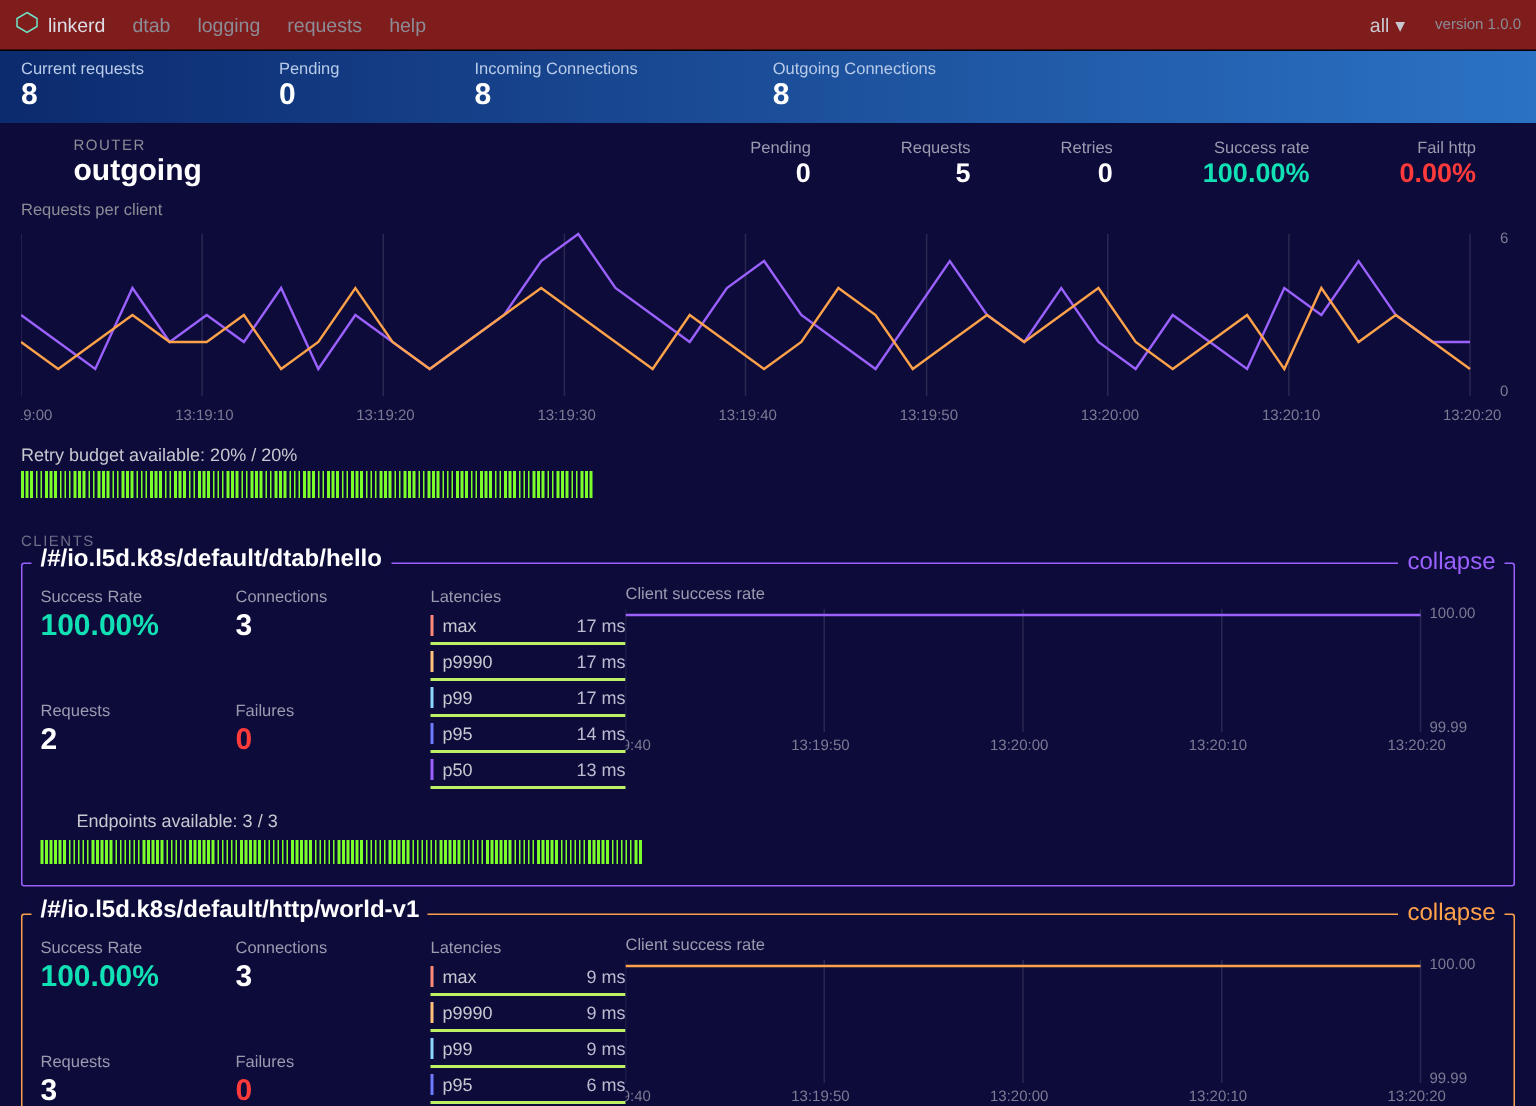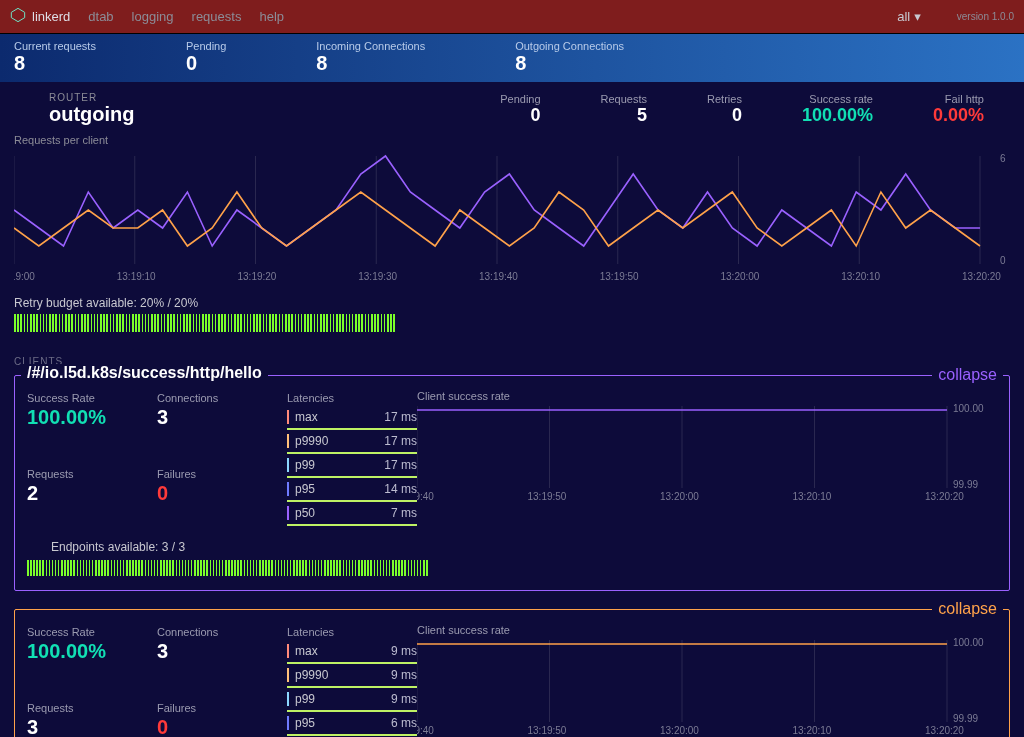--- a/index.html
+++ b/index.html
@@ -18,21 +18,21 @@
     align-items: center;
     padding: 0 10px;
     gap: 18px;
     border-bottom: 1px solid #000;
   }
   .logo { display:flex; align-items:center; gap:6px; color:#dedee6; font-weight:500;}
   .logo svg { width:16px; height:16px; }
   .nav-link { color:#8c8c97; cursor:pointer; }
   .nav-spacer { flex:1; }
   .nav-dropdown { color:#c8c8d0; display:flex; align-items:center; gap:4px; cursor:pointer;}
-  .version { color:#8c8c97; font-size:10px; margin-left:18px;}
+  .version { color:#8c8c97; font-size:10px; margin-left:2px;}
   
   .summary {
     height: 48px;
     background: linear-gradient(to right, #0c2a6e, #2b72c4);
     display:flex;
     padding: 6px 14px;
     gap: 90px;
   }
   .sum-item .label { color:#b8cbe9; font-size:11px; }
   .sum-item .val { color:#fff; font-size:20px; font-weight:600; line-height:1.1;}
@@ -345,21 +345,21 @@
     <span></span>
     <span></span>
     <span></span>
     <span></span>
     <span></span>
   </div>
 
 <div class="section-label">CLIENTS</div>
 <div id="clients-container">
     <div class="client-box purple">
-      <div class="headline">/#/io.l5d.k8s/success/http/hello</div>
+      <div class="headline">/#/io.l5d.k8s/default/dtab/hello</div>
       <div class="collapse">collapse</div>
       <div class="client-grid">
         <div style="grid-column: 1 / span 2; display: grid; grid-template-columns: 1fr 1fr; row-gap: 18px;">
           <div class="stat-cell success">
             <div class="label">Success Rate</div>
             <div class="val">100.00%</div>
           </div>
           <div class="stat-cell ">
             <div class="label">Connections</div>
             <div class="val">3</div>
@@ -391,21 +391,21 @@
             <div class="v">17 ms</div>
           </div>
           <div class="row">
             <div class="bar" style="background:#6f7bff"></div>
             <div class="n">p95</div>
             <div class="v">14 ms</div>
           </div>
           <div class="row">
             <div class="bar" style="background:#9a61ff"></div>
             <div class="n">p50</div>
-            <div class="v">7 ms</div>
+            <div class="v">13 ms</div>
           </div>
         </div>
         <div class="mini-chart"><div class="mini-chart-title">Client success rate</div><svg viewBox="0 0 580 110">
             <line x1="0" x2="0" y1="14" y2="96" class="grid-line"></line>
             <text x="-22" y="108" class="axis-label">13:19:40</text>
             <line x1="132.5" x2="132.5" y1="14" y2="96" class="grid-line"></line>
             <text x="110.5" y="108" class="axis-label">13:19:50</text>
             <line x1="265" x2="265" y1="14" y2="96" class="grid-line"></line>
             <text x="243" y="108" class="axis-label">13:20:00</text>
             <line x1="397.5" x2="397.5" y1="14" y2="96" class="grid-line"></line>
@@ -545,20 +545,21 @@
         <span></span>
         <span></span>
         <span></span>
         <span></span>
         <span></span>
         <span></span>
         <span></span>
       </div>
     </div>
     <div class="client-box orange">
+      <div class="headline">/#/io.l5d.k8s/default/http/world-v1</div>
       <div class="collapse">collapse</div>
       <div class="client-grid">
         <div style="grid-column: 1 / span 2; display: grid; grid-template-columns: 1fr 1fr; row-gap: 18px;">
           <div class="stat-cell success">
             <div class="label">Success Rate</div>
             <div class="val">100.00%</div>
           </div>
           <div class="stat-cell ">
             <div class="label">Connections</div>
             <div class="val">3</div>

